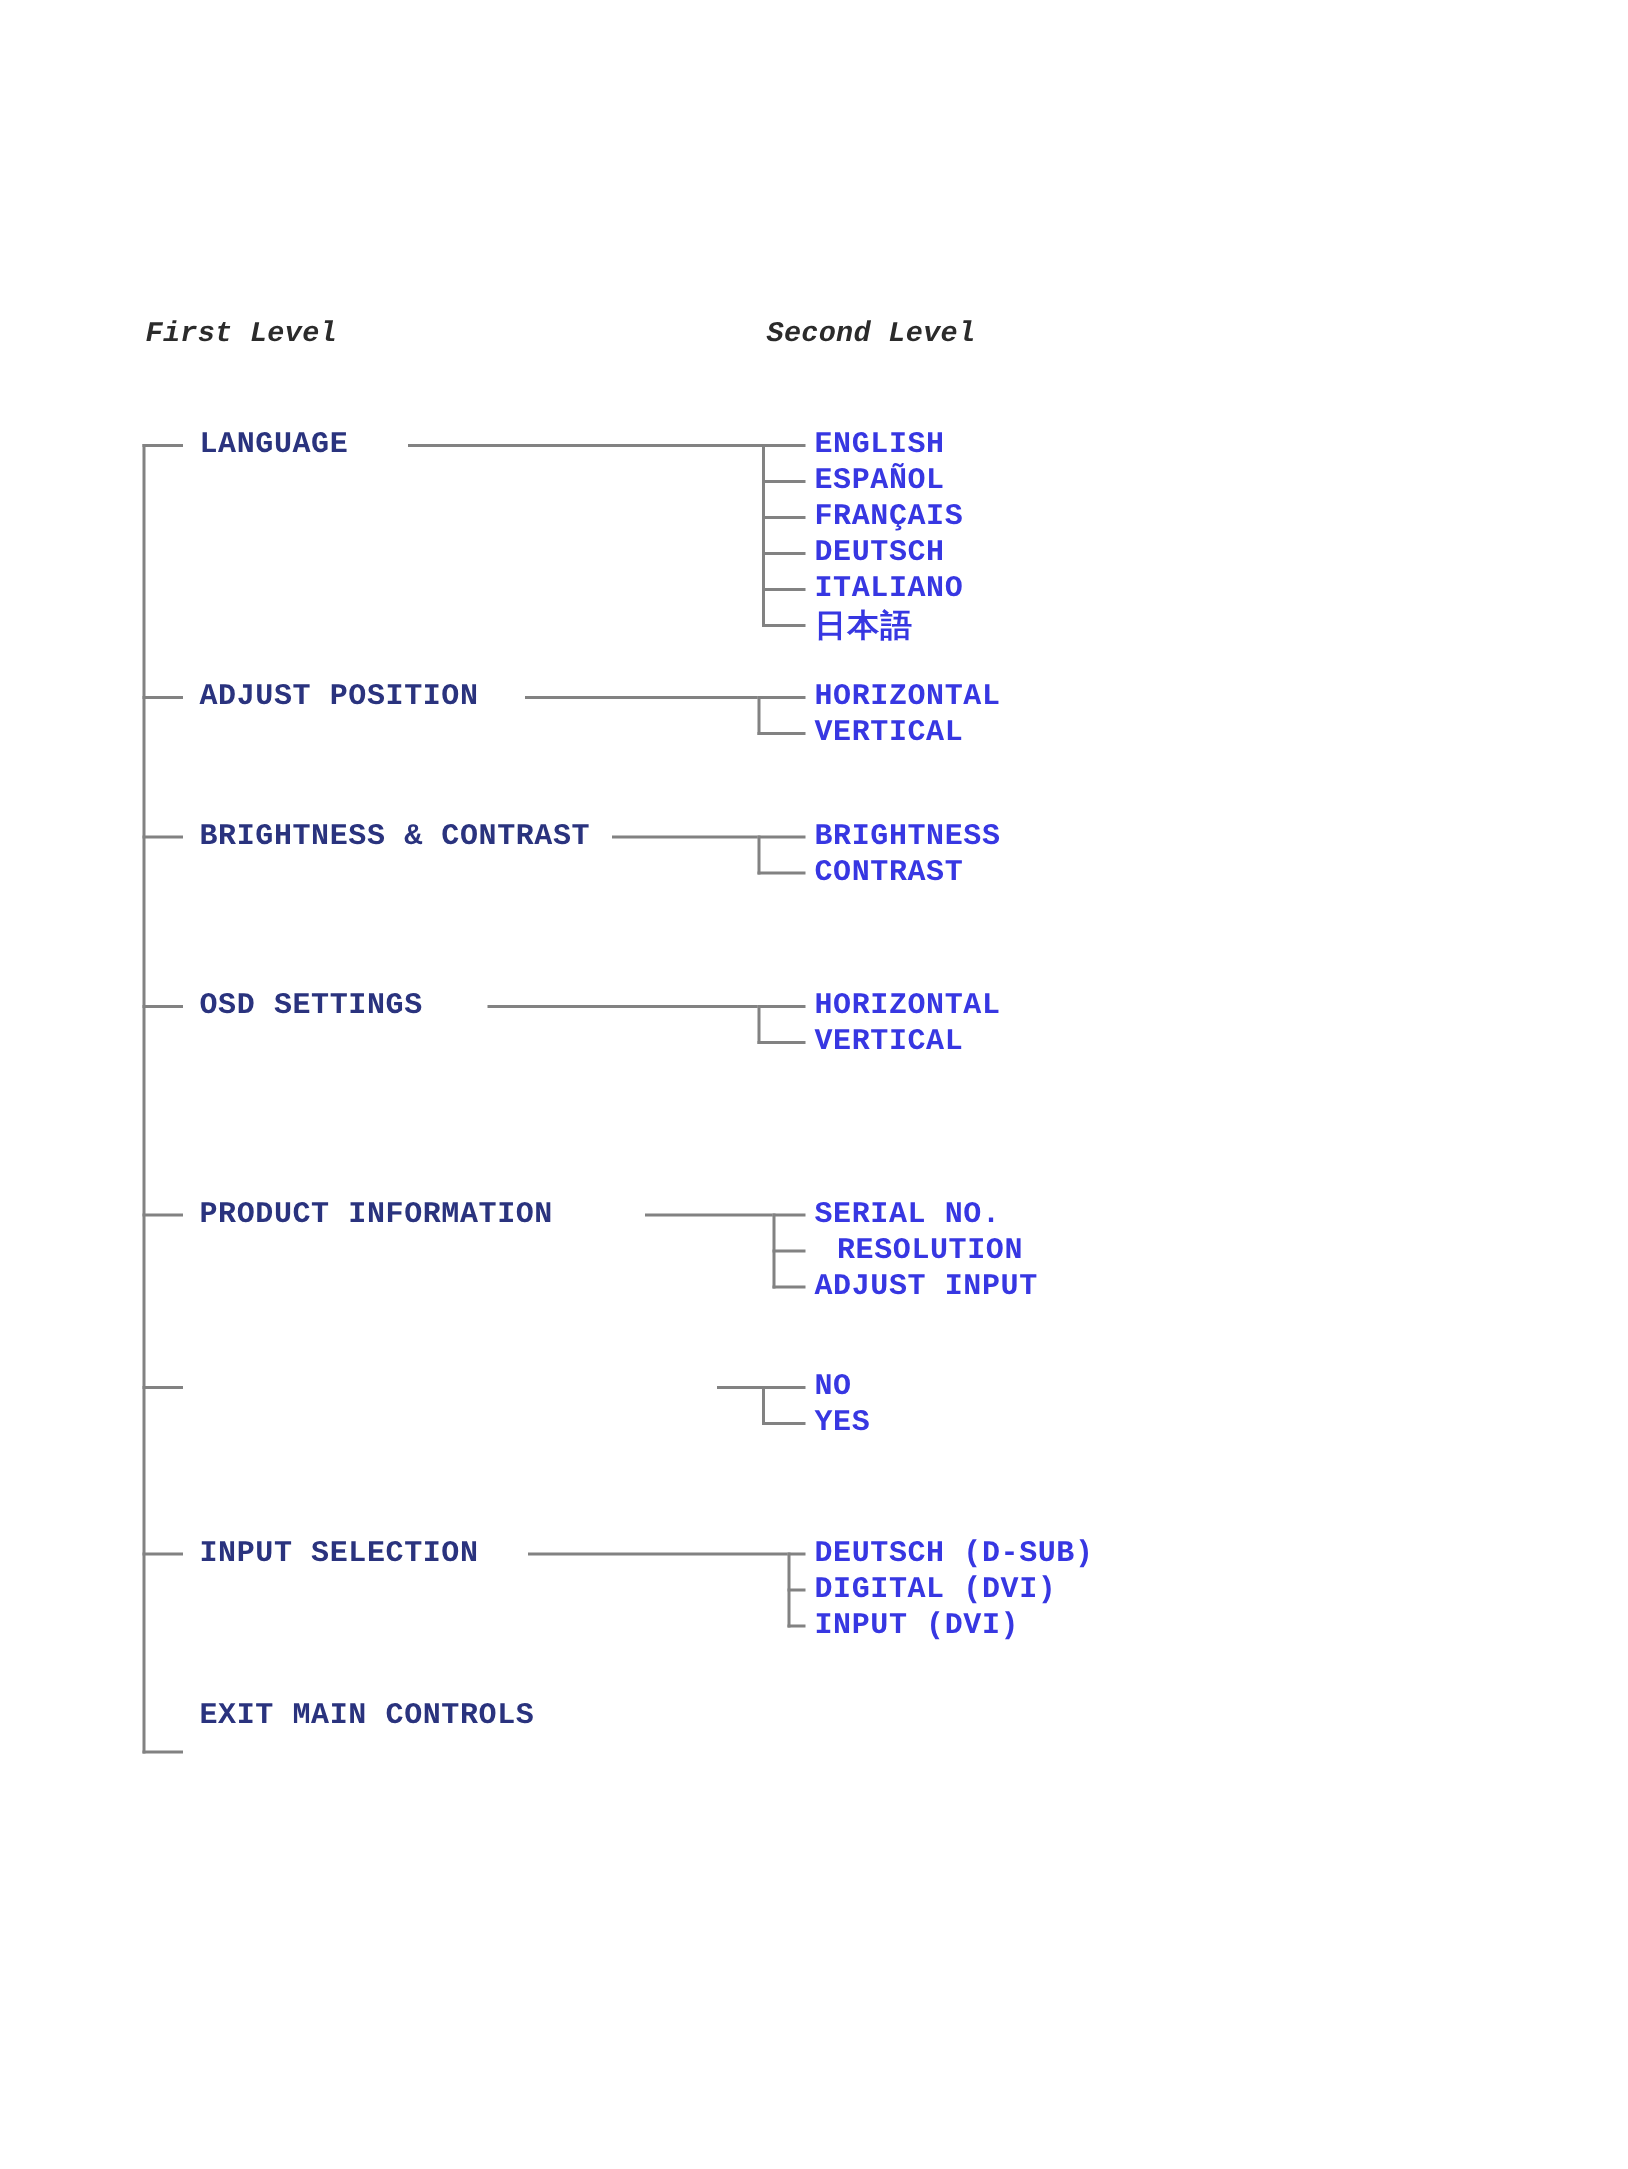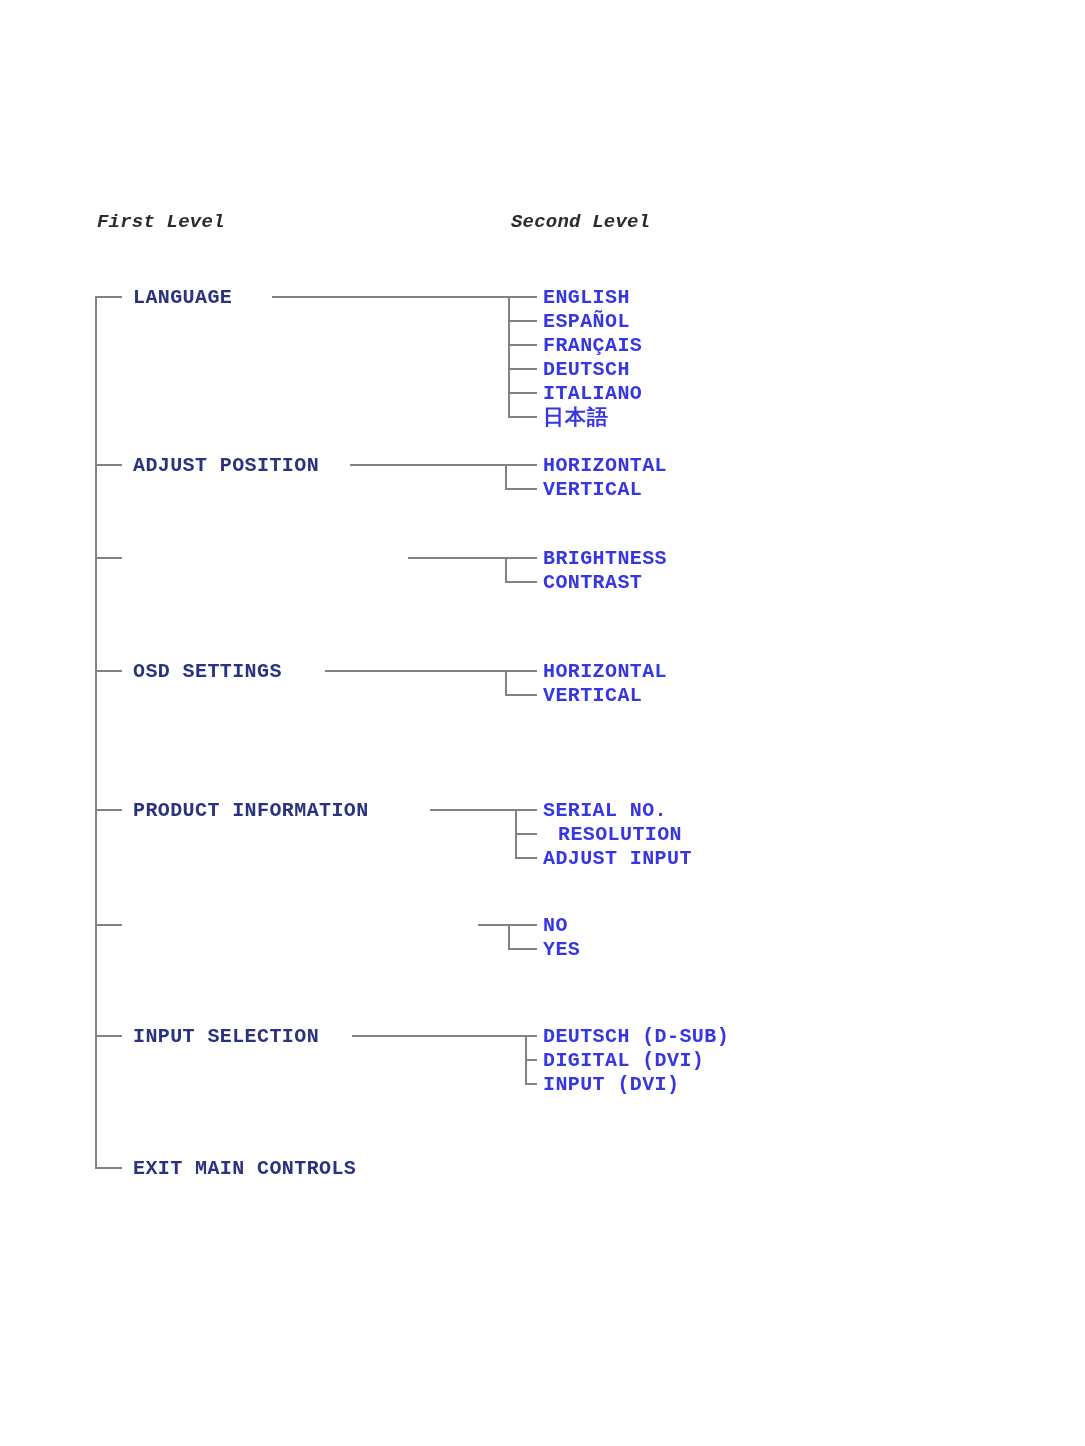--- a/index.html
+++ b/index.html
@@ -83,20 +83,21 @@
   <div class="hline" style="left:95px;top:464px;width:27px"></div>
   <div class="lbl1" style="left:133px;top:465px">ADJUST POSITION</div>
   <div class="hline" style="left:350px;top:464px;width:155px"></div>
   <div class="vline" style="left:505px;top:464px;height:26px"></div>
   <div class="hline" style="left:505px;top:464px;width:32px"></div>
   <div class="hline" style="left:505px;top:488px;width:32px"></div>
   <div class="lbl2" style="left:543px;top:465px">HORIZONTAL</div>
   <div class="lbl2" style="left:543px;top:489px">VERTICAL</div>
 
   <div class="hline" style="left:95px;top:557px;width:27px"></div>
+  <div class="lbl1" style="left:133px;top:558px">BRIGHTNESS &amp; CONTRAST</div>
   <div class="hline" style="left:408px;top:557px;width:97px"></div>
   <div class="vline" style="left:505px;top:557px;height:26px"></div>
   <div class="hline" style="left:505px;top:557px;width:32px"></div>
   <div class="hline" style="left:505px;top:581px;width:32px"></div>
   <div class="lbl2" style="left:543px;top:558px">BRIGHTNESS</div>
   <div class="lbl2" style="left:543px;top:582px">CONTRAST</div>
 
   <div class="hline" style="left:95px;top:670px;width:27px"></div>
   <div class="lbl1" style="left:133px;top:671px">OSD SETTINGS</div>
   <div class="hline" style="left:325px;top:670px;width:180px"></div>
@@ -130,17 +131,17 @@
   <div class="hline" style="left:352px;top:1035px;width:173px"></div>
   <div class="vline" style="left:525px;top:1035px;height:50px"></div>
   <div class="hline" style="left:525px;top:1035px;width:12px"></div>
   <div class="hline" style="left:525px;top:1059px;width:12px"></div>
   <div class="hline" style="left:525px;top:1083px;width:12px"></div>
   <div class="lbl2" style="left:543px;top:1036px">DEUTSCH (D-SUB)</div>
   <div class="lbl2" style="left:543px;top:1060px">DIGITAL (DVI)</div>
   <div class="lbl2" style="left:543px;top:1084px">INPUT (DVI)</div>
 
   <div class="hline" style="left:95px;top:1167px;width:27px"></div>
-  <div class="lbl1" style="left:133px;top:1168px">EXIT MAIN CONTROLS</div>
+  <div class="lbl1" style="left:133px;top:1144px">EXIT MAIN CONTROLS</div>
 
   <div class="footer-rule" style="left:452px;top:1439px;width:248px"></div>
 
 </div>
 
 </body></html>

